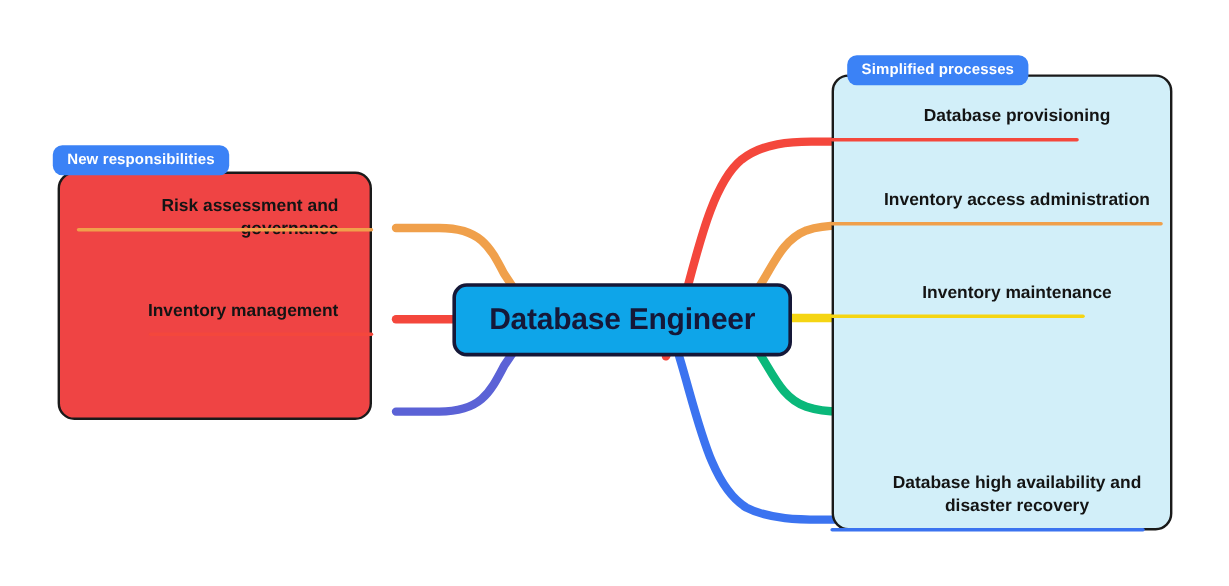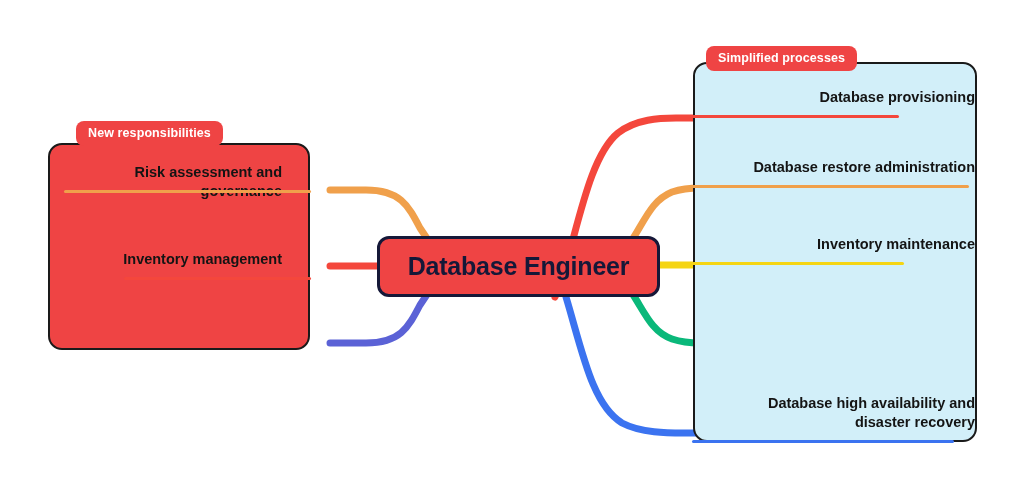--- a/index.html
+++ b/index.html
@@ -47,31 +47,31 @@
     left: 693px;
     top: 62px;
     width: 284px;
     height: 380px;
     background: #d2eff9;
   }
 
   
   .panel-tab {
     position: absolute;
-    background: #ef4444;
+    background: #3b82f6;
     color: #ffffff;
     font-size: 12.5px;
     font-weight: bold;
     border-radius: 8px;
     padding: 5px 12px 6px 12px;
     white-space: nowrap;
     z-index: 4;
     letter-spacing: 0.1px;
   }
-  #tab-left  { left: 76px;  top: 121px; }
+  #tab-left  { left: 44px;  top: 121px; }
   #tab-right { left: 706px; top: 46px;  }
 
   
   .leaf {
     position: absolute;
     z-index: 3;
   }
   .leaf-label {
     font-size: 14.5px;
     font-weight: bold;
@@ -83,32 +83,32 @@
     position: absolute;
     height: 3px;
     border-radius: 2px;
   }
 
   
   .leaf-left { right: 0; text-align: right; }
   .leaf-left .leaf-label { padding-right: 26px; }
 
   
-  .leaf-right { left: 0; text-align: right; }
+  .leaf-right { left: 0; text-align: center; }
   .leaf-right .leaf-label { padding-left: 25px; }
 
   
   #center-node {
     position: absolute;
     left: 377px;
     top: 236px;
     width: 283px;
     height: 61px;
     box-sizing: border-box;
-    background: #ef4444;
+    background: #0ea5e9;
     border: 3px solid #151838;
     border-radius: 12px;
     display: flex;
     align-items: center;
     justify-content: center;
     z-index: 5;
   }
   #center-label {
     font-size: 25px;
     font-weight: bold;
@@ -160,21 +160,21 @@
   <div class="panel-tab" id="tab-left">New responsibilities</div>
 
   <div class="panel" id="panel-right">
 
     <div class="leaf leaf-right" style="top:24px; left:0; right:0;">
       <div class="leaf-label">Database provisioning</div>
       <div class="leaf-rule" style="background:#f4473c; left:-3px; width:207px; top:27px;"></div>
     </div>
 
     <div class="leaf leaf-right" style="top:94px; left:0; right:0;">
-      <div class="leaf-label">Database restore administration</div>
+      <div class="leaf-label">Inventory access administration</div>
       <div class="leaf-rule" style="background:#f0a04b; left:-3px; width:277px; top:27px;"></div>
     </div>
 
     <div class="leaf leaf-right" style="top:171px; left:0; right:0;">
       <div class="leaf-label">Inventory maintenance</div>
       <div class="leaf-rule" style="background:#f5d513; left:-3px; width:212px; top:27px;"></div>
     </div>
 
 
     <div class="leaf leaf-right" style="top:315px; left:0; right:0;margin-top:15px;">

